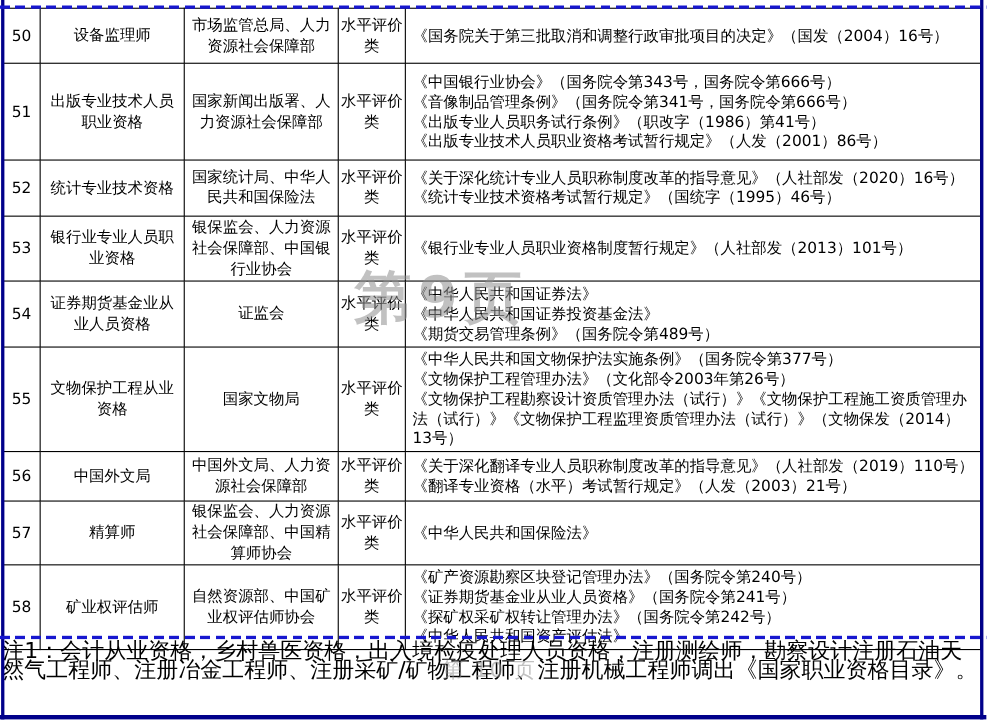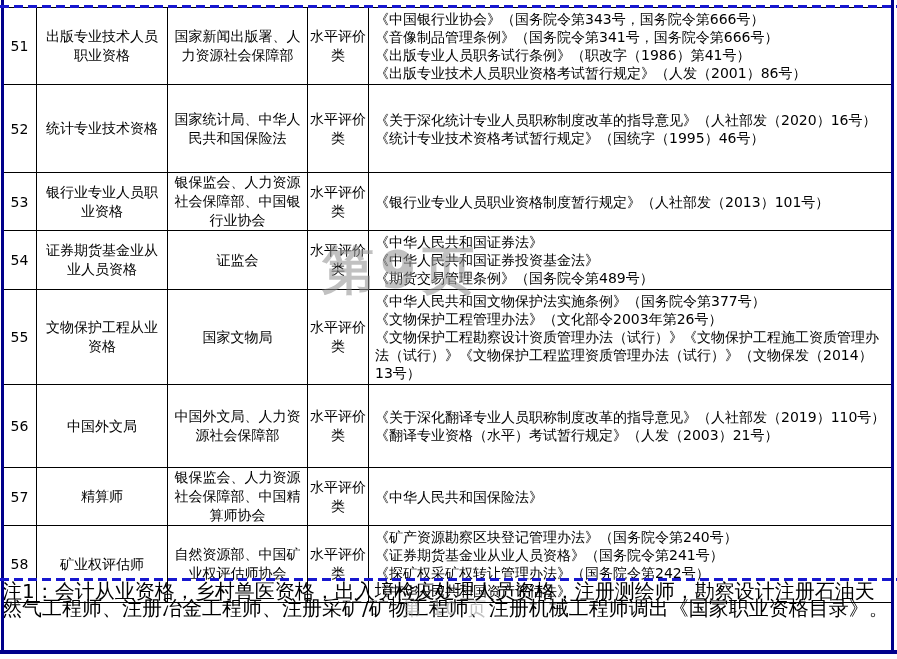--- a/index.html
+++ b/index.html
@@ -62,20 +62,29 @@
   <div class="tbl-wrap">
     <table>
       <colgroup>
         <col style="width:34px">
         <col style="width:131px">
         <col style="width:140px">
         <col style="width:61px">
         <col style="width:523px">
       </colgroup>
       <tbody id="table-body">
+          <tr>
+    <td class="c-no">50</td>
+    <td class="c-name">设备监理师</td>
+    <td class="c-dept">市场监管总局、人力资源社会保障部</td>
+    <td class="c-type">水平评价类</td>
+    <td class="c-basis">
+              <div class="basis-line">《国务院关于第三批取消和调整行政审批项目的决定》（国发（2004）16号）</div>
+            </td>
+  </tr>
           <tr>
     <td class="c-no">51</td>
     <td class="c-name">出版专业技术人员职业资格</td>
     <td class="c-dept">国家新闻出版署、人力资源社会保障部</td>
     <td class="c-type">水平评价类</td>
     <td class="c-basis">
               <div class="basis-line">《中国银行业协会》（国务院令第343号，国务院令第666号）</div>
               <div class="basis-line">《音像制品管理条例》（国务院令第341号，国务院令第666号）</div>
               <div class="basis-line">《出版专业人员职务试行条例》（职改字（1986）第41号）</div>
               <div class="basis-line">《出版专业技术人员职业资格考试暂行规定》（人发（2001）86号）</div>

